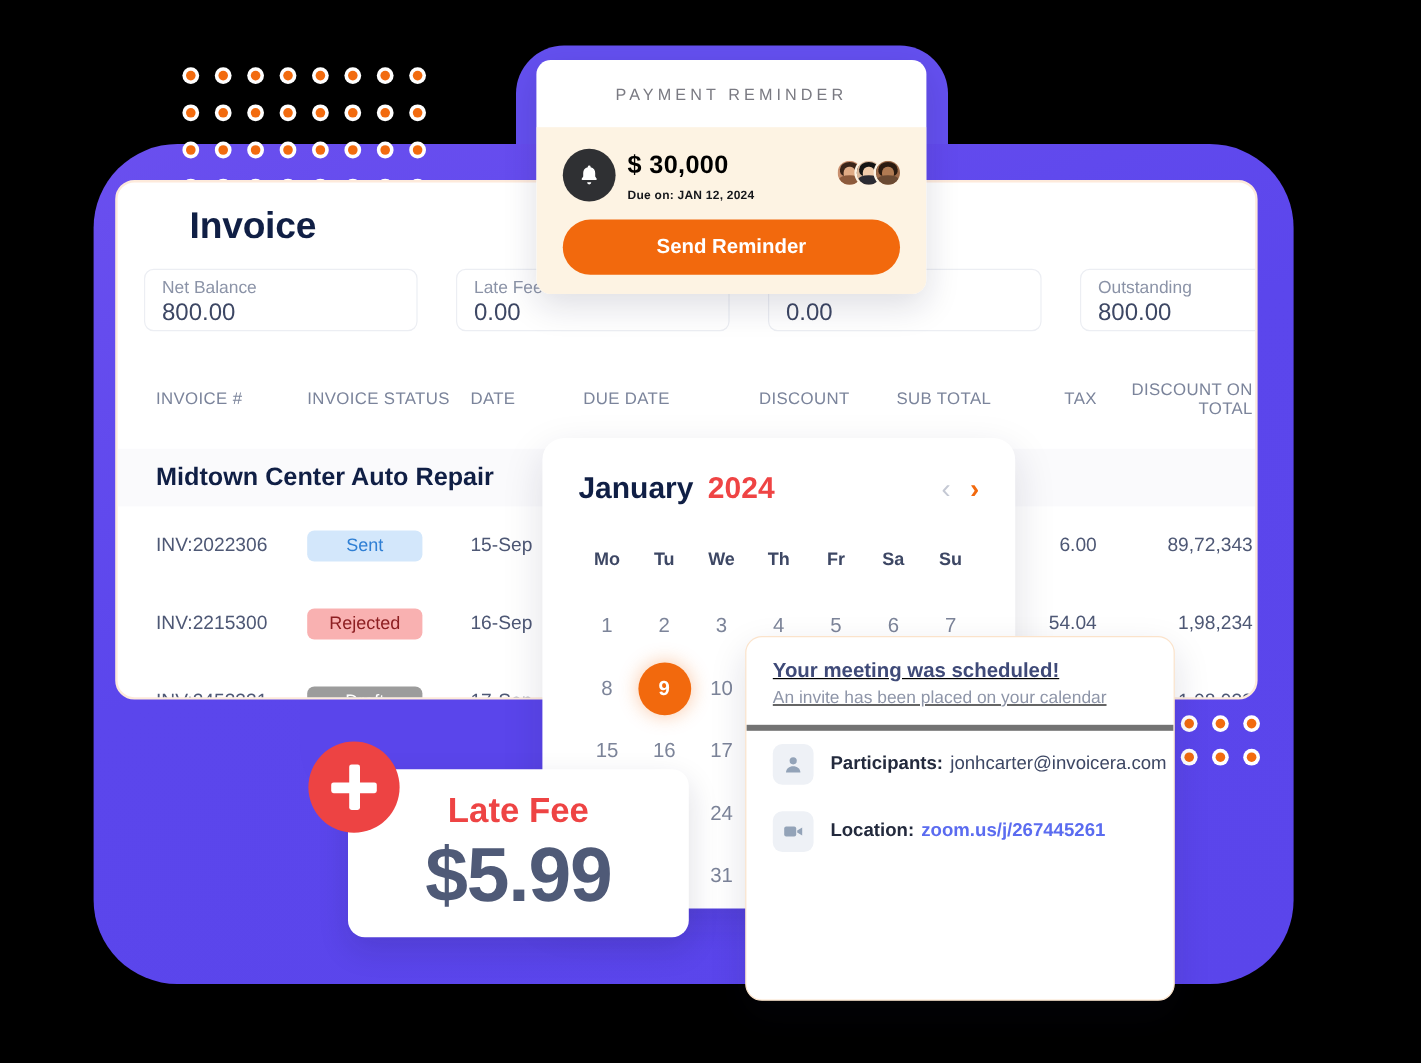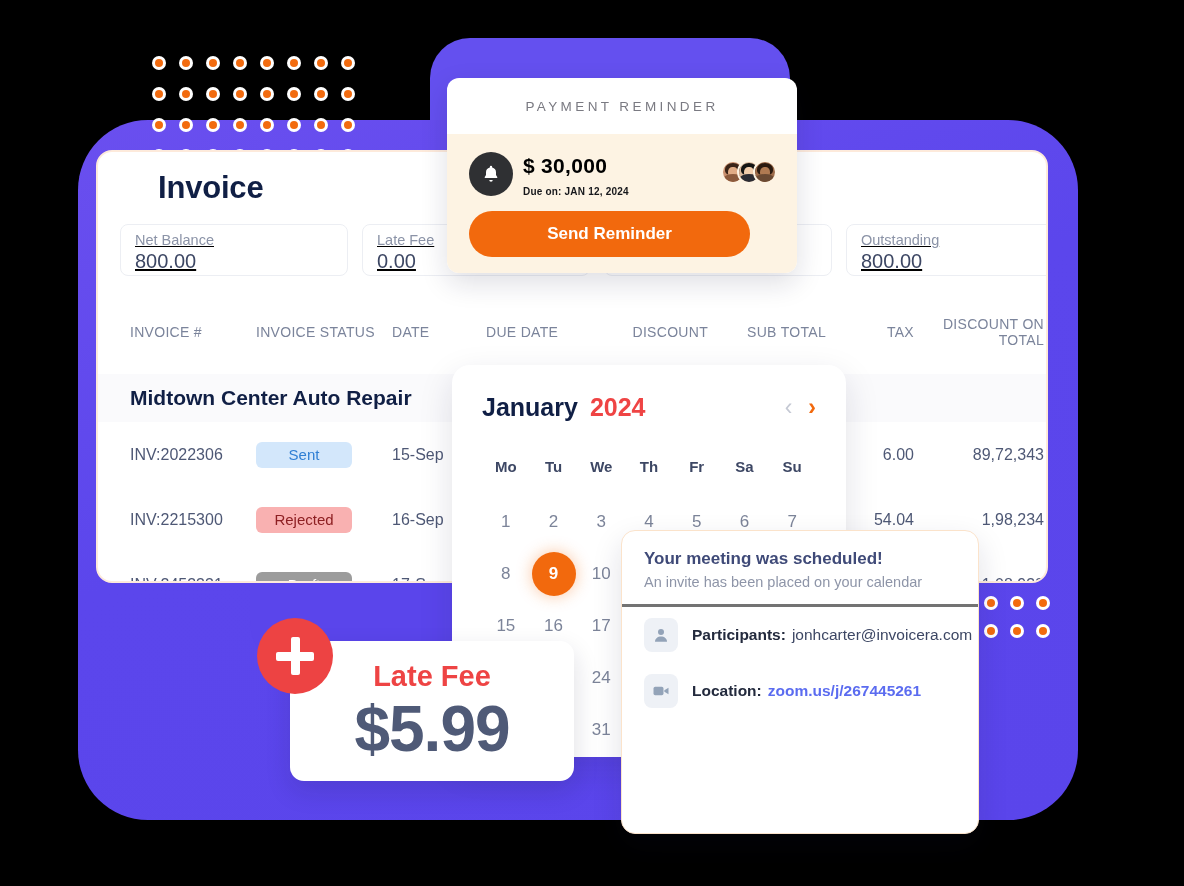--- a/index.html
+++ b/index.html
@@ -65,21 +65,21 @@
     overflow: hidden;
   }
   #invoice-title {
     position: absolute; left: 24px; top: 18px;
     font-size: 31px; font-weight: 700; color: #101f45;
     letter-spacing: -0.2px;
     margin-left: 36px;
   }
   .summary-row {
     position: absolute; left: 22px; top: 72px;
-    display: flex; gap: 14px; text-decoration: underline;
+    display: flex; gap: 32px;
   }
   .summary-card {
     width: 228px; height: 52px;
     border: 1px solid #eceef3; border-radius: 8px;
     padding: 6px 14px 0 14px;
   }
   .summary-label { font-size: 14.5px; color: #8b93a7; line-height: 18px; }
   .summary-value { font-size: 20px; color: #3d4764; line-height: 25px; }
 
   
@@ -122,25 +122,24 @@
   .c-sub   { width: 108px; margin-left: 10px; justify-content: flex-end; }
   .c-tax   { width: 76px; margin-left: 12px; justify-content: flex-end; }
   .c-dot   { width: 120px; margin-left: 10px; justify-content: flex-end;
              text-align: right; }
   .hdr .c-disc, .hdr .c-sub, .hdr .c-tax, .hdr .c-dot { justify-content: flex-end; }
   .hdr .c-dot { display: block; }
 
   
   #payment-card {
     position: absolute; left: 447px; top: 50px;
-    width: 350px; height: 195px;
+    width: 325px; height: 195px;
     background: #ffffff; border-radius: 12px;
     box-shadow: 0 10px 28px rgba(20,20,60,.14);
     overflow: hidden;
-    margin-top: 28px;
   }
   #payment-title {
     height: 56px; display: flex; align-items: center; justify-content: center;
     font-size: 13.5px; letter-spacing: 3.4px; color: #7a7a82; font-weight: 500;
   }
   #payment-body {
     background: #fdf3e3; height: 139px; position: relative; padding: 18px 22px;
   }
   #bell-circle {
     position: absolute; left: 22px; top: 18px;
@@ -234,21 +233,21 @@
 
   
   #meeting-card {
     position: absolute; left: 621px; top: 530px;
     width: 358px; height: 304px;
     background: #ffffff; border-radius: 14px;
     border: 1px solid #fbe3cb;
     box-shadow: 0 12px 30px rgba(20,20,60,.13);
     overflow: hidden;
   }
-  #meeting-head { padding: 18px 22px 14px 22px; border-bottom: 3px solid #737373; }
+  #meeting-head { padding: 18px 22px 14px 22px; border-bottom: 5px solid #737373; text-decoration: underline; }
   #meeting-title { font-size: 17px; font-weight: 700; color: #3f4a78; }
   #meeting-sub { font-size: 14.5px; color: #8e95a8; margin-top: 5px; }
   .meeting-row { display: flex; align-items: center; padding: 11px 22px; }
   .m-icon {
     width: 34px; height: 34px; border-radius: 8px; background: #eef1f6;
     display: flex; align-items: center; justify-content: center;
     margin-right: 14px; flex: none;
   }
   .m-text { font-size: 15.5px; color: #232a3d; font-weight: 700; }
   .m-text .val-normal { font-weight: 400; color: #3d4764; }

